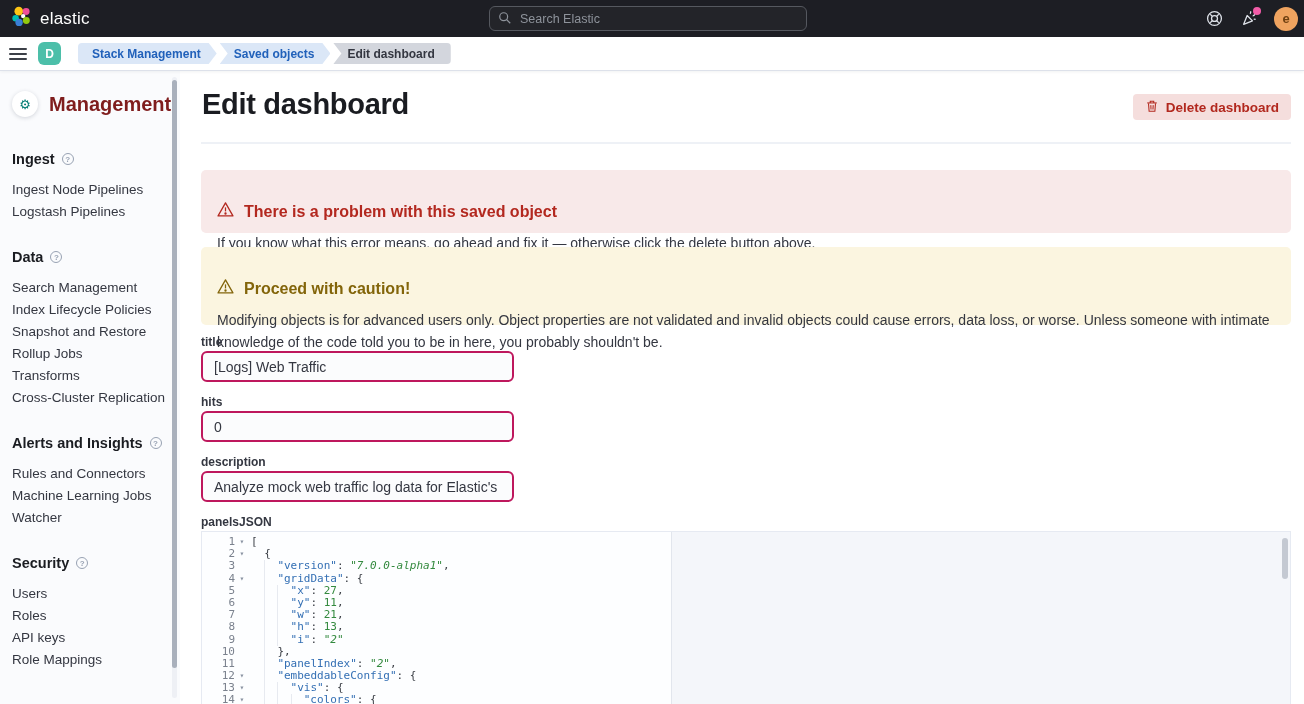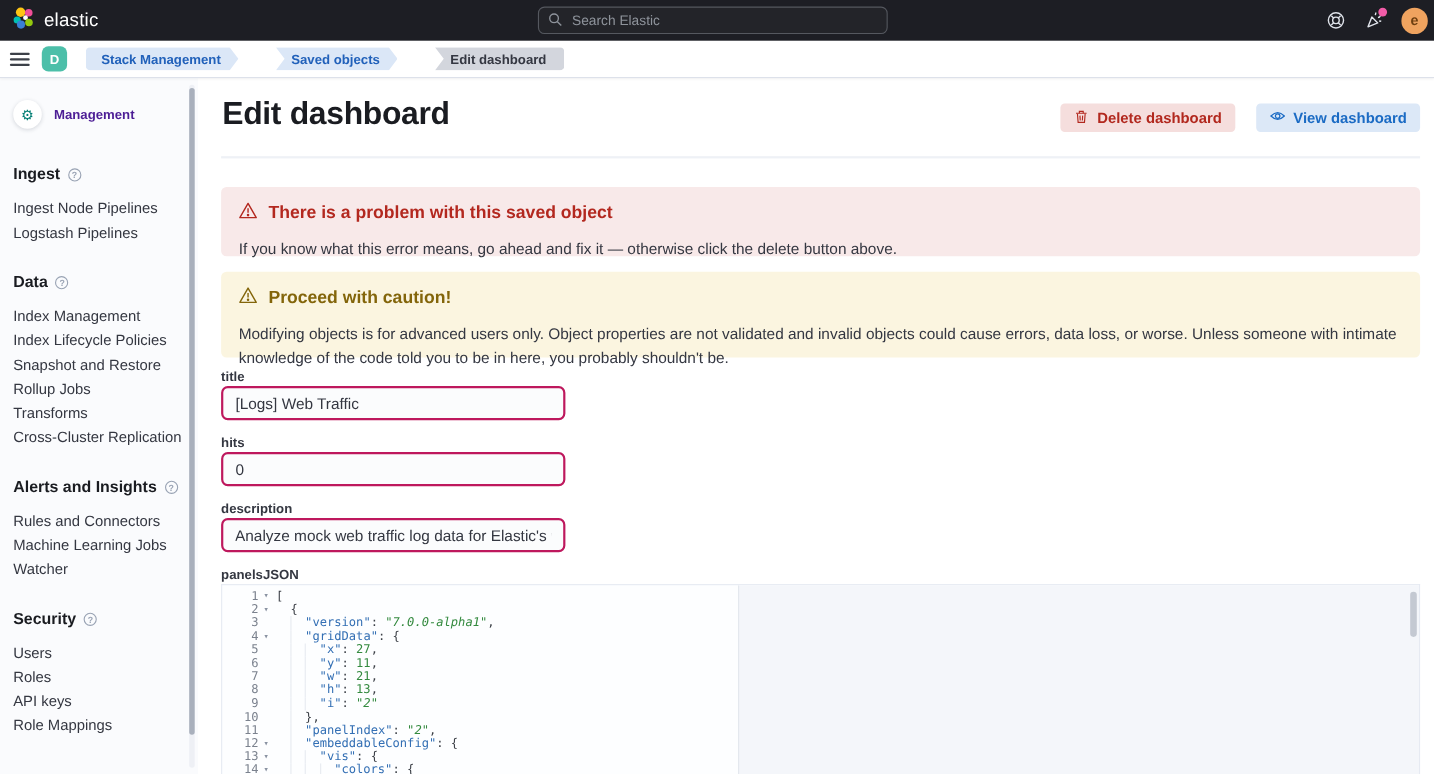--- a/index.html
+++ b/index.html
@@ -17,50 +17,50 @@
   .topbar-right { position:absolute; right:6px; top:0; height:37px; display:flex; align-items:center; gap:15px; }
   .tb-icon { position:relative; width:20px; height:20px; display:flex; align-items:center; justify-content:center; cursor:pointer; }
   .notif-dot { position:absolute; right:-2px; top:-2px; width:8px; height:8px; border-radius:50%; background:#f25ca8; }
   .avatar { width:24px; height:24px; border-radius:50%; background:#efa35f; color:#6e3f10; font-size:13px; font-weight:700; display:flex; align-items:center; justify-content:center; cursor:pointer; }
 
   
   .crumbbar { position:absolute; left:0; top:37px; width:1304px; height:34px; background:#fff; border-bottom:1px solid #dde1ea; box-shadow:0 1px 3px rgba(25,30,40,.06); display:flex; align-items:center; z-index:20; }
   .hamburger { width:18px; margin-left:9px; cursor:pointer; }
   .hamburger div { height:2px; background:#3c4048; margin:3px 0; border-radius:1px; }
   .space-badge { width:23px; height:23px; border-radius:6px; background:#4cbfa9; color:#fff; font-size:12px; font-weight:700; display:flex; align-items:center; justify-content:center; margin-left:11px; cursor:pointer; }
-  .crumbs { display:flex; align-items:flex-end; margin-left:17px;gap:31px; }
+  .crumbs { display:flex; align-items:flex-end; margin-left:17px; }
   .crumb { height:21px; display:flex; align-items:center; font-size:12px; font-weight:600; padding:0 16px 0 14px; cursor:pointer; background:#dbe7f7; color:#2161ba; margin-left:3px; }
   .crumb.first { clip-path:polygon(0 0, calc(100% - 8px) 0, 100% 50%, calc(100% - 8px) 100%, 0 100%); margin-left:0; border-radius:4px 0 0 4px; }
   .crumb.mid   { clip-path:polygon(0 0, calc(100% - 8px) 0, 100% 50%, calc(100% - 8px) 100%, 0 100%, 8px 50%); }
   .crumb.last  { clip-path:polygon(0 0, 100% 0, 100% 100%, 0 100%, 8px 50%); background:#d3d6dd; color:#343741; cursor:default; border-radius:0 4px 4px 0; }
 
   
   .sidebar { position:absolute; left:0; top:71px; width:180px; bottom:0; background:#fafbfd; z-index:10; }
   .mgmt-header { display:flex; align-items:center; gap:11px; margin:20px 0 0 12px; }
   .mgmt-icon { width:26px; height:26px; border-radius:50%; background:#fff; box-shadow:0 1px 4px rgba(30,40,60,.18); display:flex; align-items:center; justify-content:center; font-size:13px; color:#017d73; }
-  .mgmt-title { font-size:12px; font-weight:700; color:#4c1d95; }
+  .mgmt-title { font-size:20px; font-weight:700; color:#7f1d1d; }
   .side-sections { padding-left:12px; }
   .side-h { display:flex; align-items:center; font-size:14.5px; font-weight:700; color:#1a1c21; margin-top:24px; margin-bottom:10px; height:20px; }
   .side-h.firsth { margin-top:32px; }
   .qicon { width:12px; height:12px; border:1px solid #98a2b3; border-radius:50%; margin-left:7px; display:inline-flex; align-items:center; justify-content:center; color:#98a2b3; font-size:8px; font-weight:700; }
   .qicon::after { content:"?"; }
   .side-item { font-size:13.5px; color:#343741; line-height:22px; cursor:pointer; white-space:nowrap; }
   .side-scroll-track { position:absolute; right:3px; top:6px; width:5px; bottom:6px; background:#eef0f5; border-radius:3px; }
   .side-scroll-thumb { position:absolute; right:3px; top:9px; width:5px; height:588px; background:#a9b0bc; border-radius:3px; }
 
   
   .main { position:absolute; left:180px; top:71px; right:0; bottom:0; background:#fff; }
   .page-title { position:absolute; left:22px; top:17px; font-size:29px; font-weight:700; color:#1a1c21; letter-spacing:-.3px; }
   .actions { position:absolute; top:23px; right:13px; display:flex; gap:19px; }
   .btn { height:26px; border:none; border-radius:4px; padding:3px 12px; display:flex; align-items:center; gap:7px; font-size:13.5px; font-weight:600; cursor:pointer; font-family:"Liberation Sans",sans-serif; }
   .btn-danger { background:#f5dedd; color:#b2281e; }
   .btn-primary { background:#dce8f7; color:#1b6bc4; }
   .rule { position:absolute; left:21px; width:1090px; top:71px; height:2px; background:#eef1f6; }
 
-  .callout { position:absolute; left:21px; width:1090px; border-radius:5px; padding:13px 16px; }
+  .callout { position:absolute; left:21px; width:1090px; border-radius:5px; padding:31px 16px; }
   .callout-title { display:flex; align-items:center; gap:10px; font-size:16px; font-weight:600; }
   .callout-body { margin-top:10px; font-size:14px; color:#343741; line-height:22px; }
   .co-error { top:99px; height:63px; background:#f8e9e9; }
   .co-error .callout-title { color:#b3281f; }
   .co-warn { top:176px; height:78px; background:#fbf5e0; }
   .co-warn .callout-title { color:#83650a; }
 
   .field-label { position:absolute; left:21px; font-size:12px; font-weight:700; color:#343741; }
   .field-input { position:absolute; left:21px; width:313px; height:31px; background:#fbfcfd; border:2px solid #be185d; border-radius:6px; font-size:14px; color:#343741; padding:0 11px; font-family:"Liberation Sans",sans-serif; outline:none; }
   .lb1 { top:264px;text-align:center; } .in1 { top:280px; }
@@ -155,21 +155,21 @@
       <div class="side-h firsth">
         <span>Ingest</span>
         <span class="qicon"></span>
       </div>
       <div class="side-item">Ingest Node Pipelines</div>
       <div class="side-item">Logstash Pipelines</div>
       <div class="side-h">
         <span>Data</span>
         <span class="qicon"></span>
       </div>
-      <div class="side-item">Index Management</div>
+      <div class="side-item">Search Management</div>
       <div class="side-item">Index Lifecycle Policies</div>
       <div class="side-item">Snapshot and Restore</div>
       <div class="side-item">Rollup Jobs</div>
       <div class="side-item">Transforms</div>
       <div class="side-item">Cross-Cluster Replication</div>
       <div class="side-h">
         <span>Alerts and Insights</span>
         <span class="qicon"></span>
       </div>
       <div class="side-item">Rules and Connectors</div>
@@ -196,29 +196,20 @@
       <span>
         <svg width="14" height="14" viewBox="0 0 16 16" fill="none" stroke="currentColor" stroke-width="1.2">
           <path d="M4 5 L4.7 14 H11.3 L12 5"></path>
             <line x1="2.5" y1="4.5" x2="13.5" y2="4.5"></line>
           <path d="M6 4.5 V2.5 H10 V4.5"></path>
             <line x1="6.6" y1="7" x2="6.9" y2="12"></line>
             <line x1="9.4" y1="7" x2="9.1" y2="12"></line>
         </svg>
       </span>
       <span>Delete dashboard</span>
-    </button>
-    <button class="btn btn-primary">
-      <span>
-        <svg width="15" height="15" viewBox="0 0 16 16" fill="none" stroke="currentColor" stroke-width="1.2">
-          <path d="M1.5 8 Q8 1.5 14.5 8 Q8 14.5 1.5 8 Z"></path>
-            <circle cx="8" cy="8" r="2.2"></circle>
-        </svg>
-      </span>
-      <span>View dashboard</span>
     </button>
   </div>
 
   <div class="rule"></div>
 
   <div class="callout co-error">
     <div class="callout-title">
       <span>
         <svg width="17" height="17" viewBox="0 0 16 16" fill="none" stroke="currentColor" stroke-width="1.2" stroke-linejoin="round">
           <path d="M8 1.8 L15 14 H1 Z"></path>

